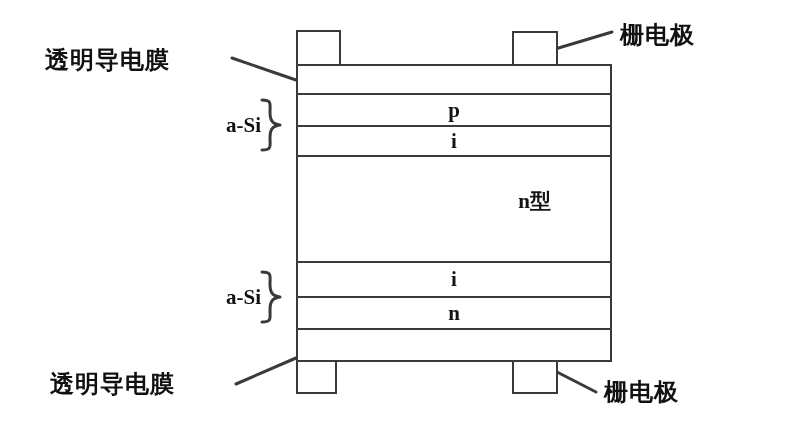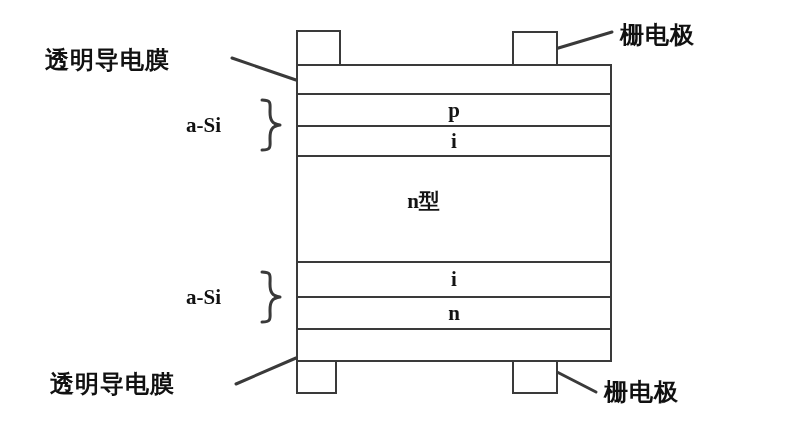--- a/index.html
+++ b/index.html
@@ -67,20 +67,21 @@
     white-space: nowrap;
     letter-spacing: 1px;
   }
   .asi-label {
     position: absolute;
     font-family: "Liberation Serif", "DejaVu Serif", serif;
     font-size: 21px;
     font-weight: bold;
     color: #111111;
     white-space: nowrap;
+    margin-left: 40px;
   }
   .stack-text {
     position: absolute;
     text-align: center;
     font-family: "Liberation Serif", "DejaVu Serif", serif;
     font-size: 21px;
     font-weight: bold;
     color: #131313;
     line-height: 1.5;
     white-space: nowrap;
@@ -151,21 +152,21 @@
   </div>
 
   <div class="layer" style="top:298px; height:32px;">
     <span class="layer-label">n</span>
   </div>
 
   <div class="layer no-rule" style="top:330px; height:32px;">
     <span class="layer-label"></span>
   </div>
 
-  <div class="stack-text" style="left:296px; top:186px; width:255px;">
+  <div class="stack-text" style="left:296px; top:186px; width:255px;text-align:right;">
     <div>
       <span>n型</span>
     </div>
   </div>
 
   <div class="side-label" style="left:45px; top:44px;">透明导电膜</div>
 
   <div class="side-label" style="left:620px; top:19px;">栅电极</div>
 
   <div class="side-label" style="left:50px; top:368px;">透明导电膜</div>

